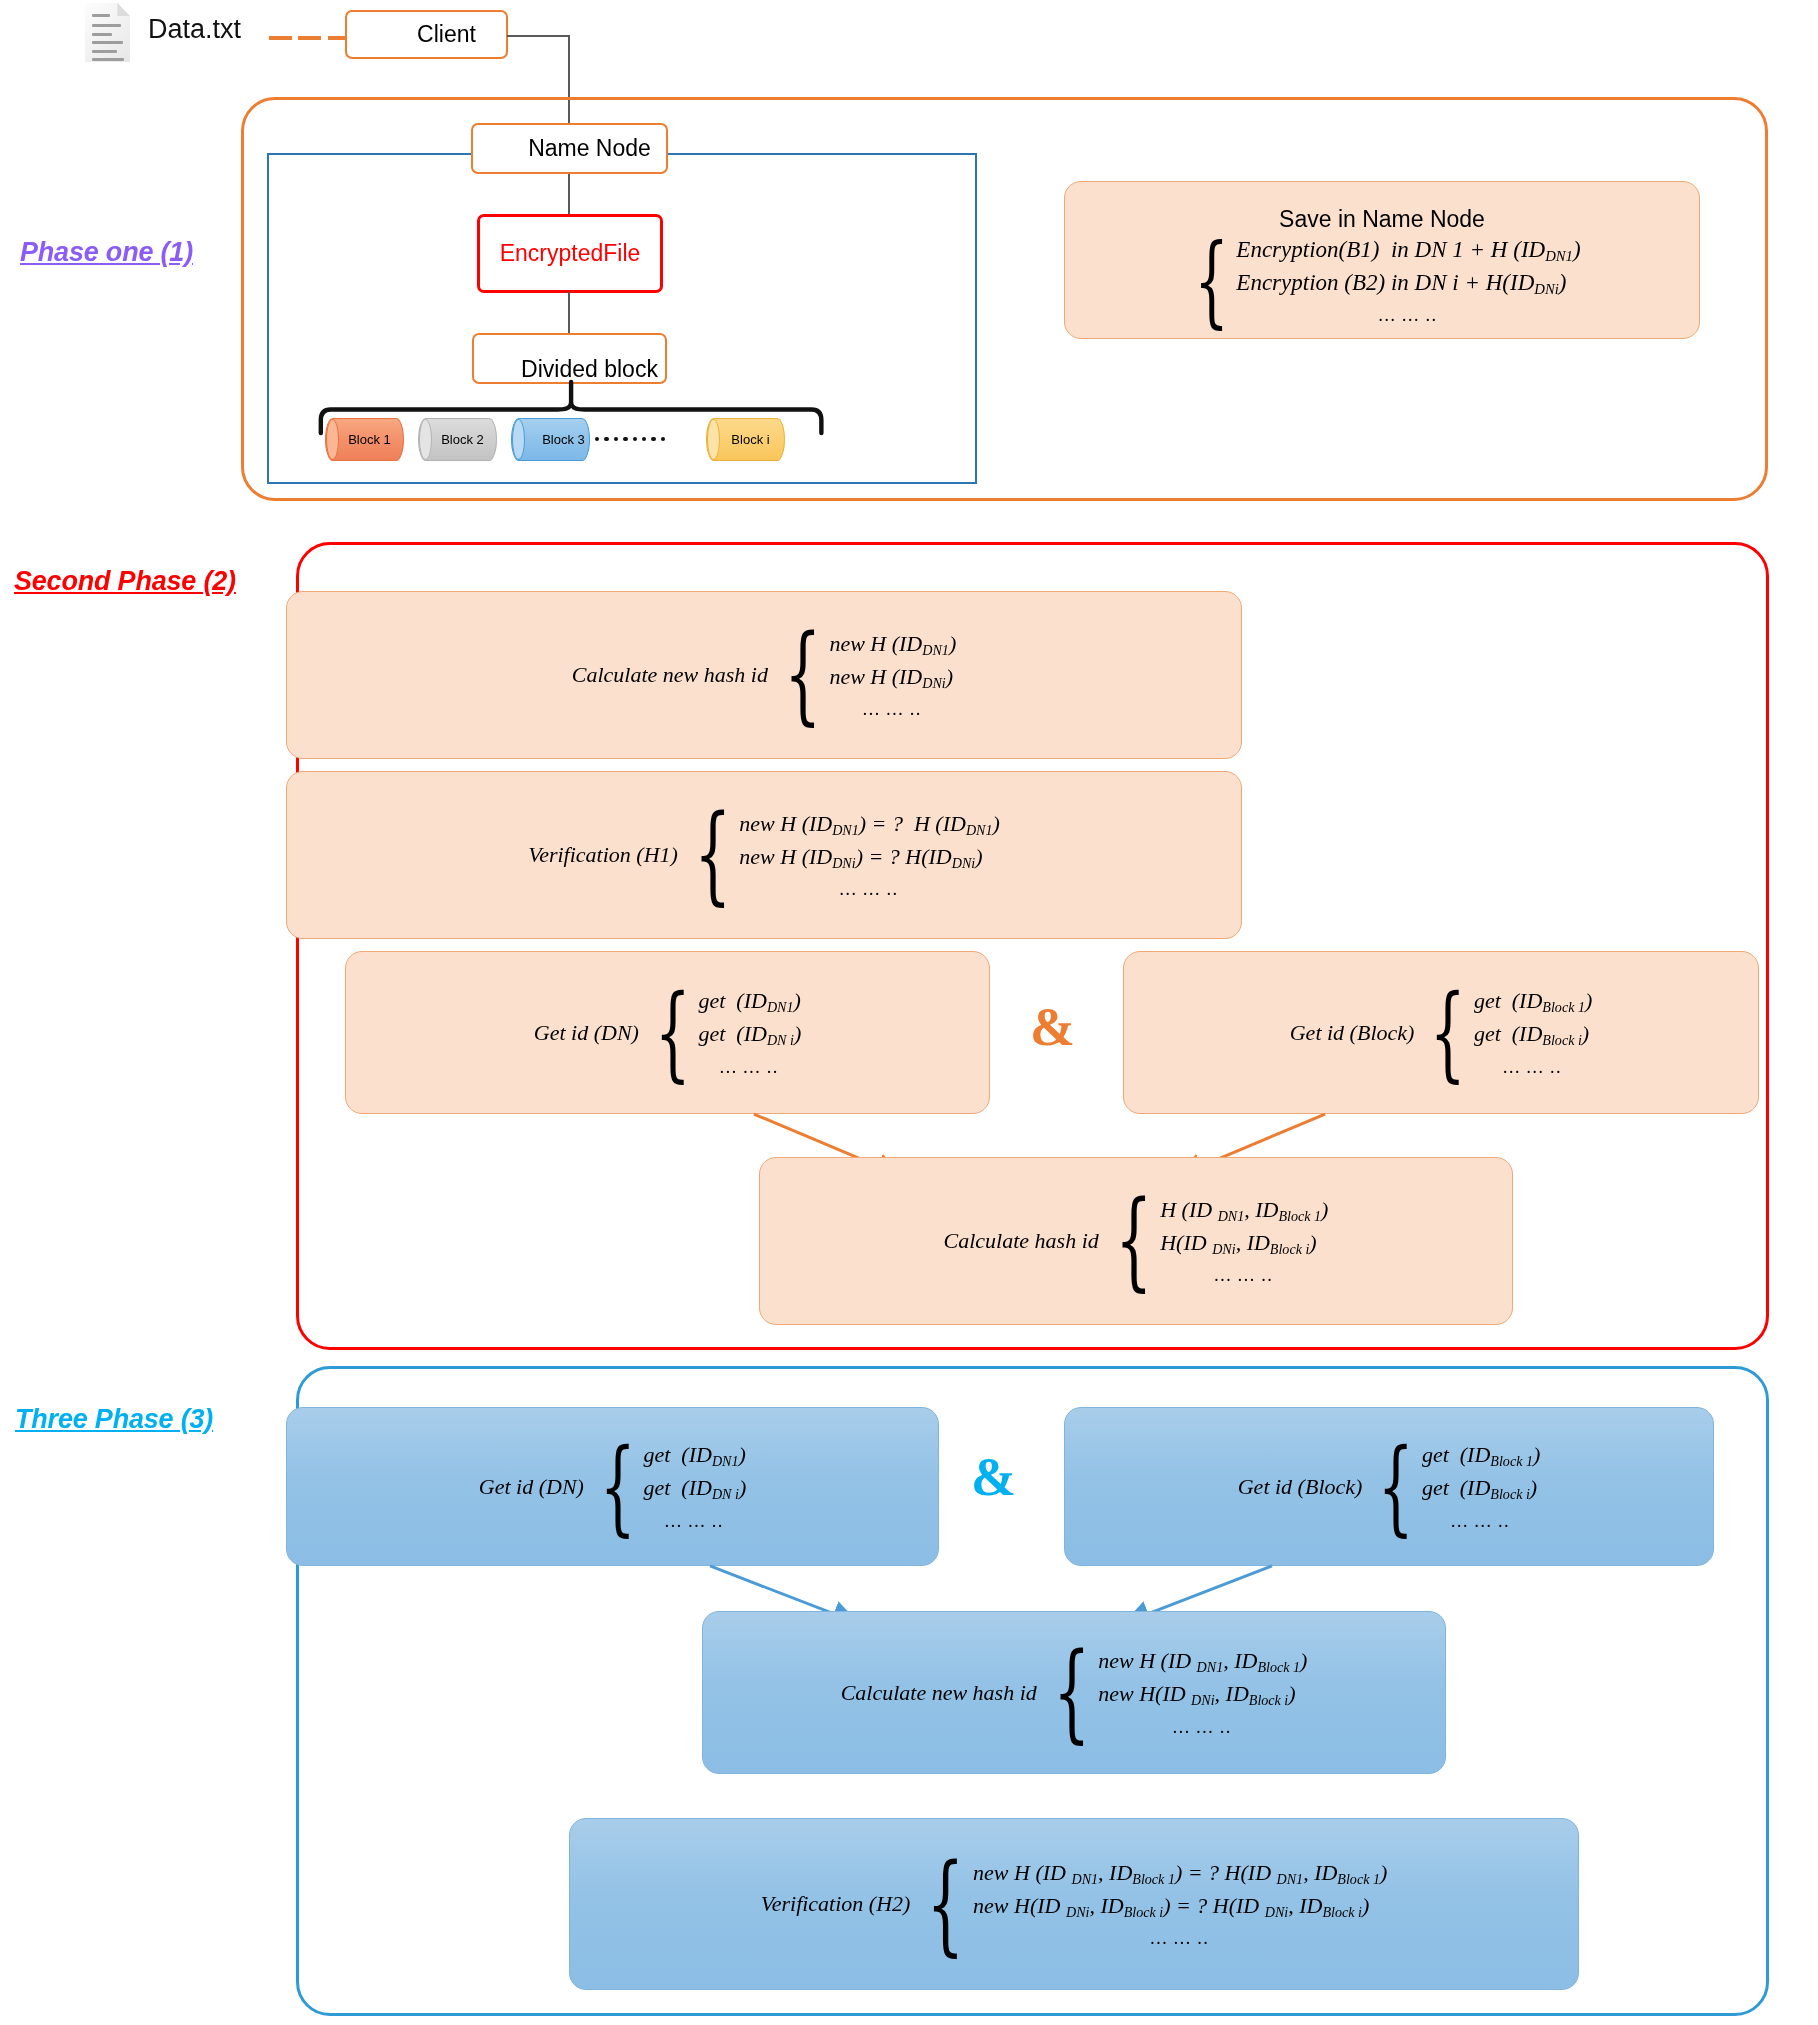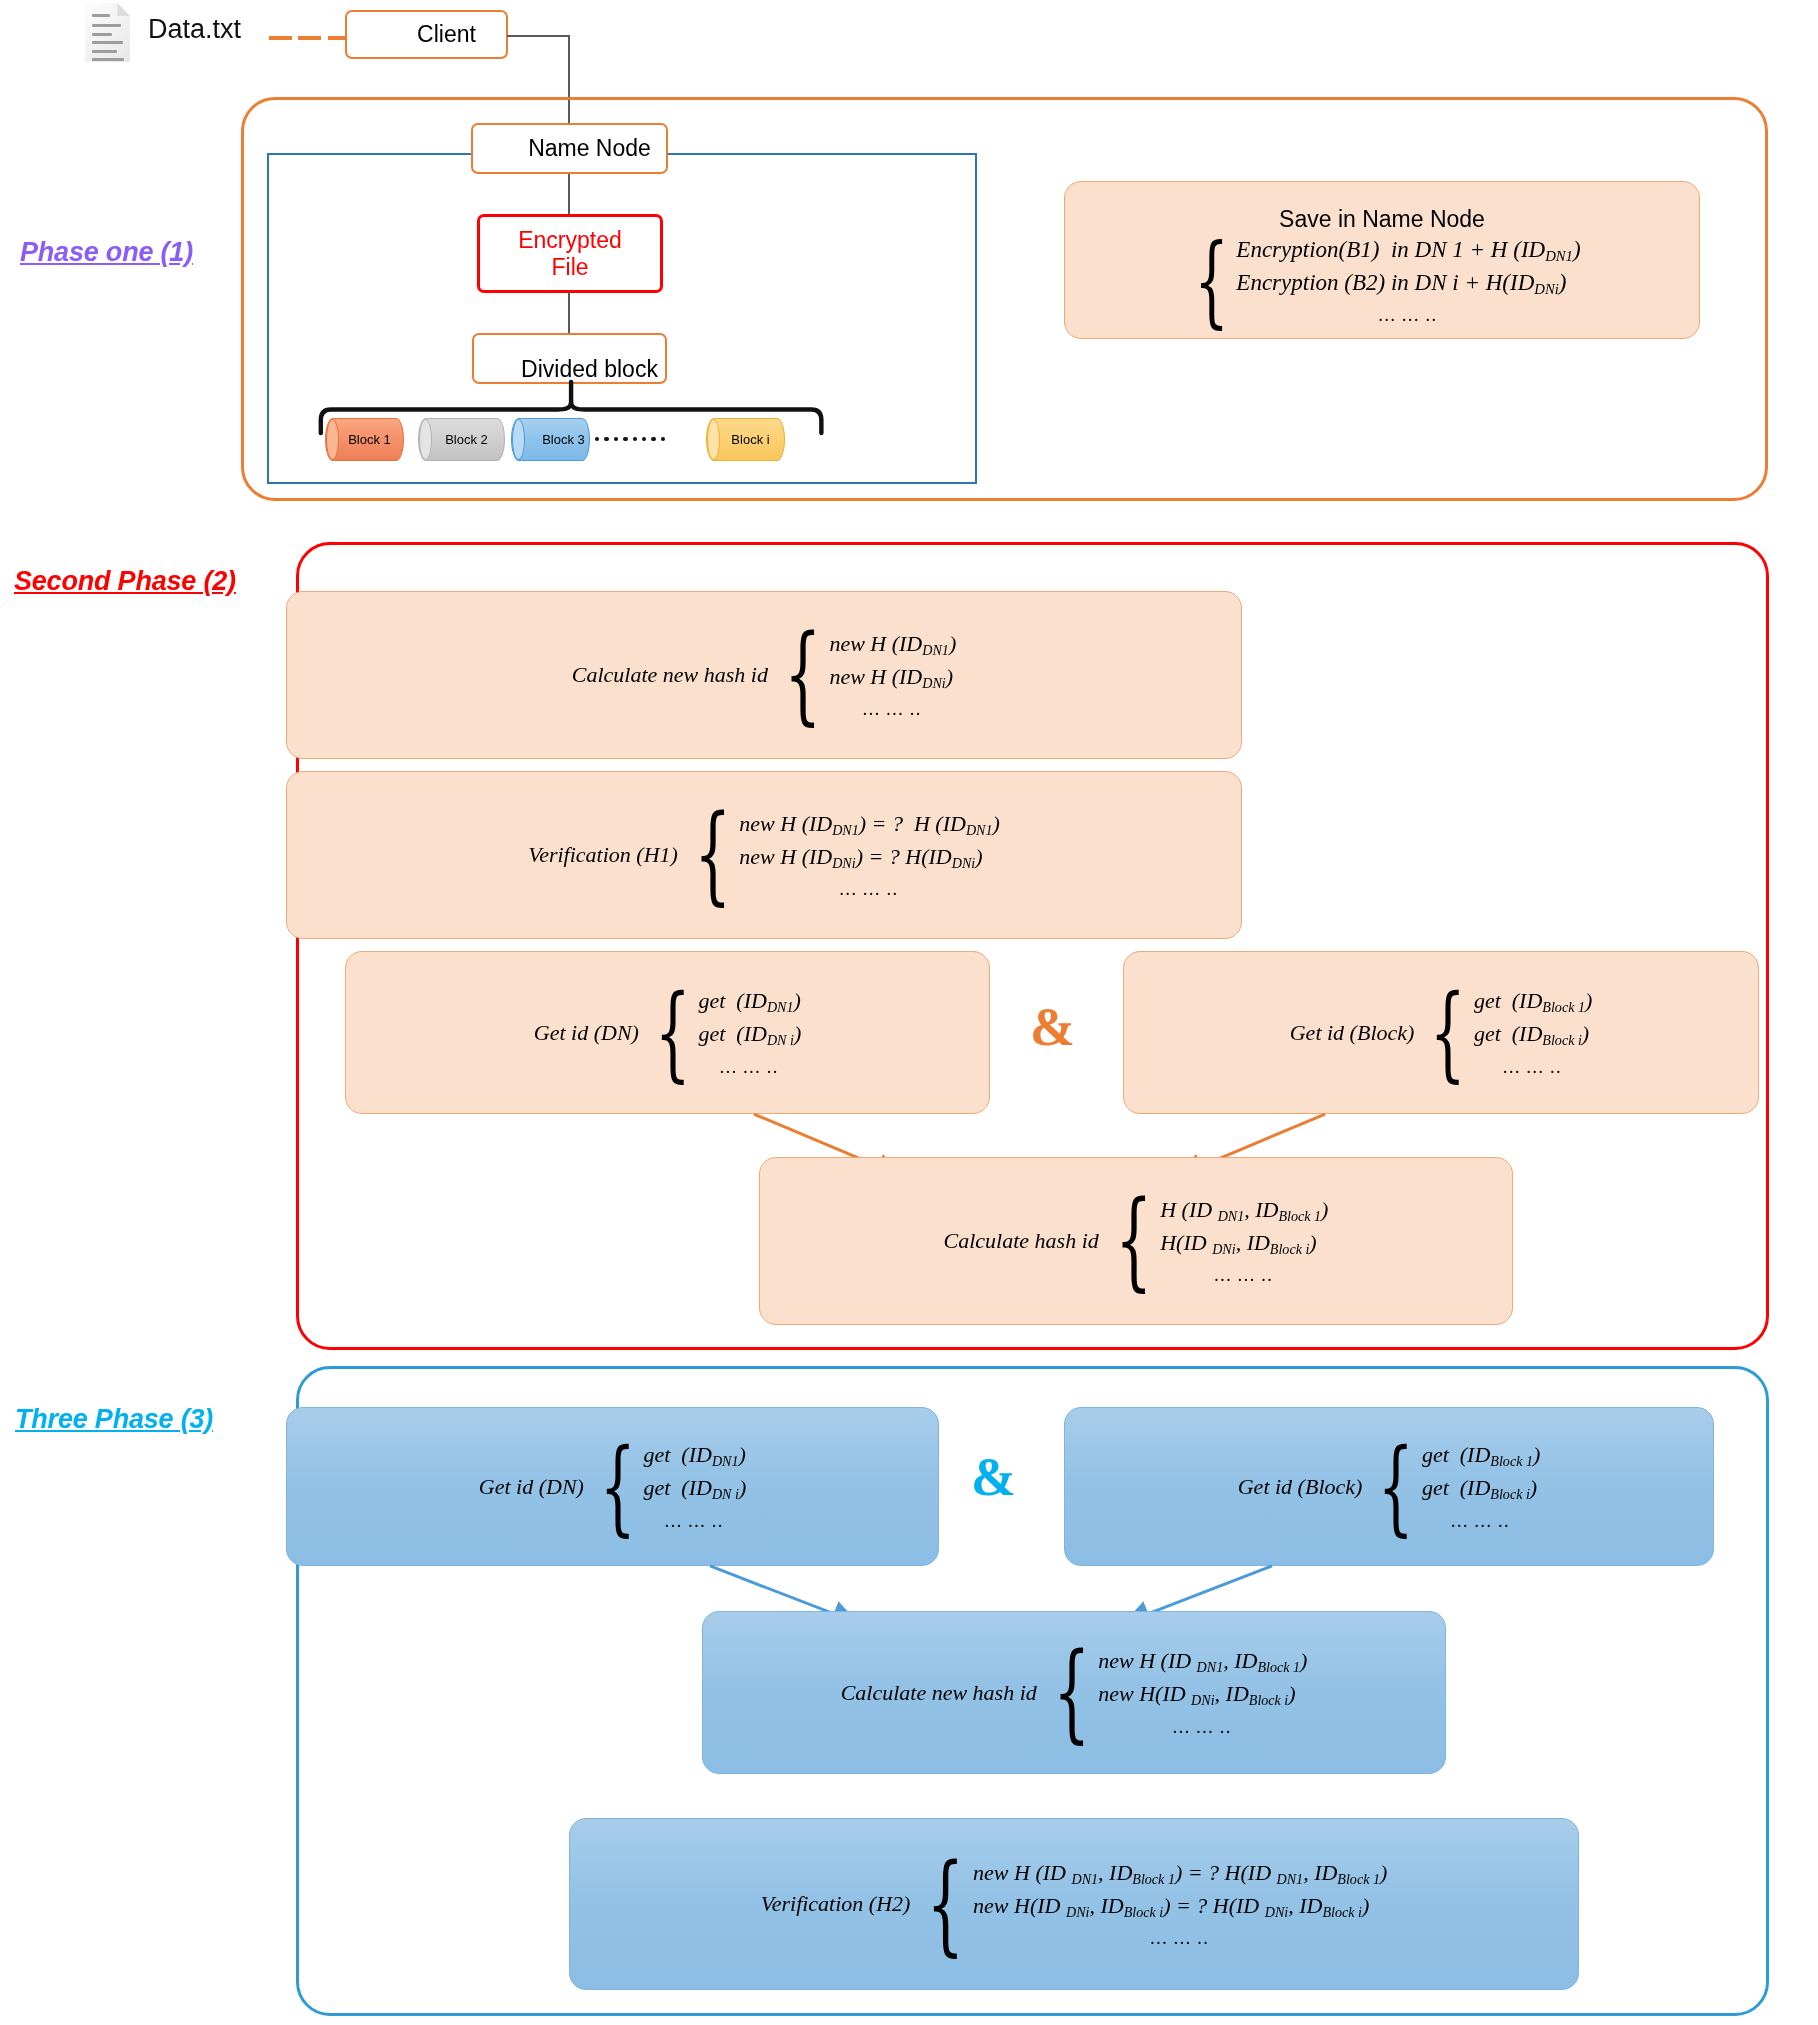--- a/index.html
+++ b/index.html
@@ -131,41 +131,41 @@
   <div class="phase-label p1-label" style="left:20px;top:237px;">Phase one (1)</div>
 
   <div class="inner-rect" style="left:267px;top:153px;width:710px;height:331px;"></div>
 
   <div class="node orange" style="left:471px;top:123px;width:197px;height:51px;">
     <span>Name Node</span>
   </div>
 
   <div class="vline" style="left:568px;top:174px;height:54px;"></div>
 
-  <div class="node red" style="left:477px;top:214px;width:186px;height:79px;flex-direction:column;">
+  <div class="node red" style="left:477px;top:214px;width:186px;height:79px;flex-direction:row;">
     <span>Encrypted</span>
     <span>File</span>
   </div>
 
   <div class="vline" style="left:568px;top:292px;height:48px;"></div>
 
   <div class="node orange" style="left:472px;top:333px;width:195px;height:51px;align-items:flex-end;">
     <span>Divided block</span>
   </div>
 
   <svg class="arrow-svg" style="left:315px;top:382px;width:522px;height:53px;" viewBox="0 0 1060 108">
     <path d="M 520 0 L 520 40 M 520 40 C 520 56 504 56 492 56 L 30 56 C 18 56 10 62 10 78 L 10 104
              M 520 40 C 520 56 536 56 548 56 L 1010 56 C 1022 56 1030 62 1030 78 L 1030 104" fill="none" stroke="#111" stroke-width="9" stroke-linecap="round"></path>
   </svg>
 
   <div class="cyl c-orange" style="left:325px;top:418px;width:79px;height:43px;">
     <span class="cap"></span>
     <span class="cyl-label">Block 1</span>
   </div>
-  <div class="cyl c-gray" style="left:418px;top:418px;width:87px;height:43px;">
+  <div class="cyl c-gray" style="left:418px;top:418px;width:79px;height:43px;">
     <span class="cap"></span>
     <span class="cyl-label">Block 2</span>
   </div>
   <div class="cyl c-blue" style="left:511px;top:418px;width:79px;height:43px;padding-left:16px;">
     <span class="cap"></span>
     <span class="cyl-label">Block 3</span>
   </div>
   <div class="dots-h" style="left:595px;top:437px;">
     <i></i>
       <i></i>

